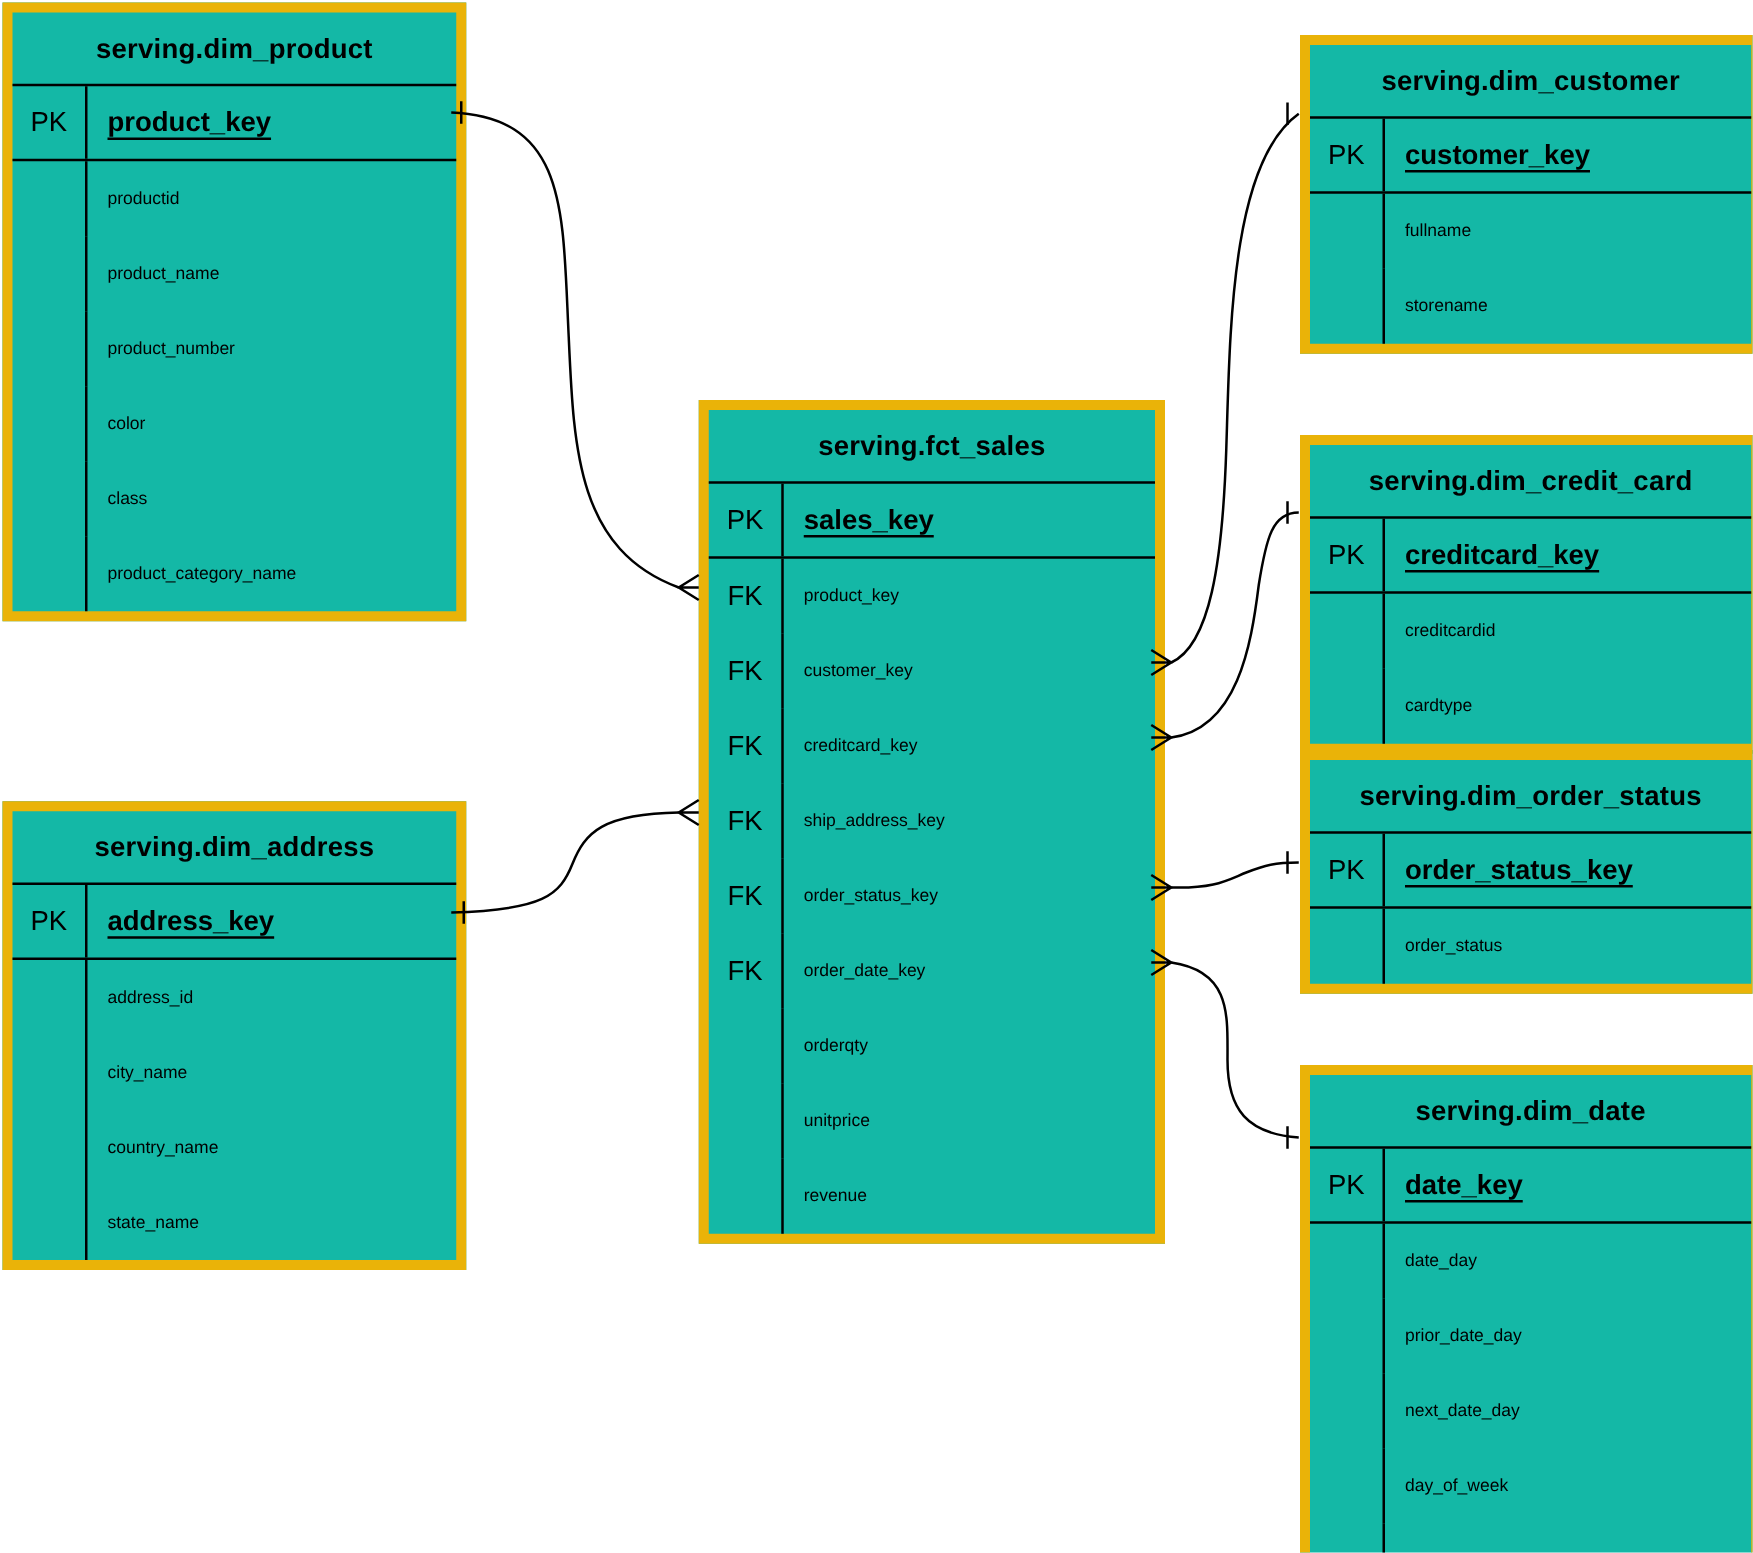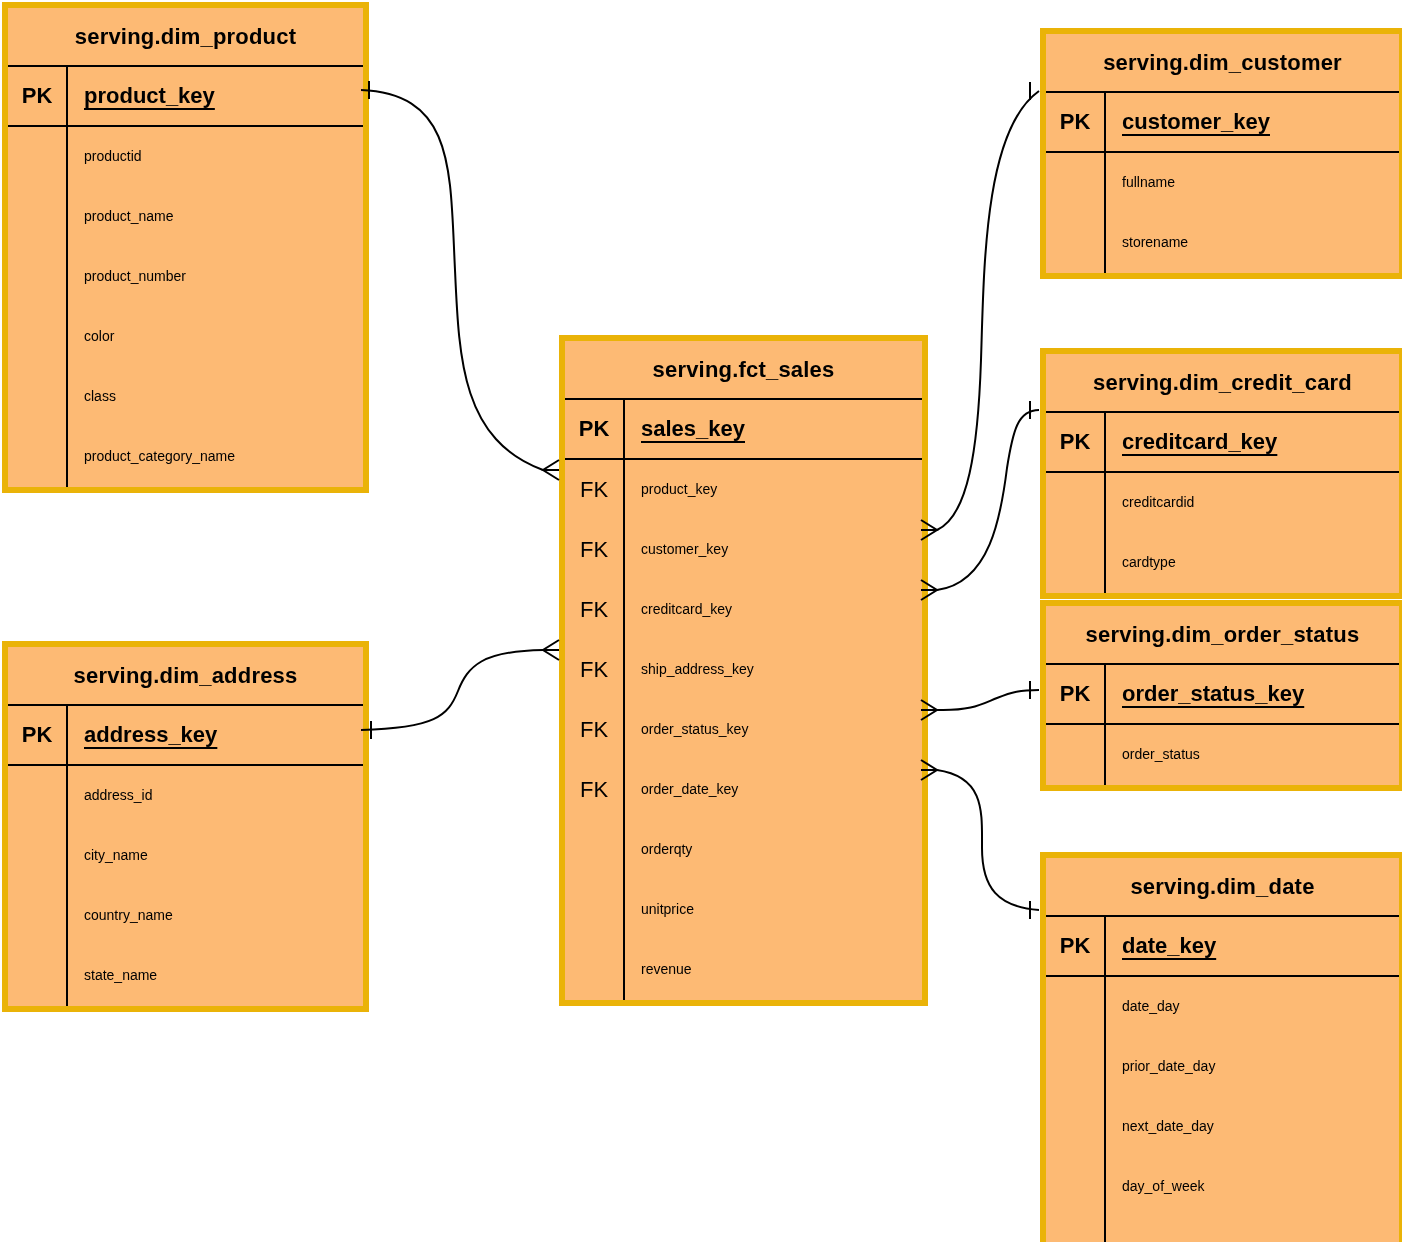--- a/index.html
+++ b/index.html
@@ -9,22 +9,22 @@
     position: relative;
     overflow: hidden;
     font-family: "Liberation Sans", sans-serif;
     color: #000000;
   }
   #canvas { position: absolute; inset: 0; width: 1402px; height: 1242px; }
 
   
   .etable {
     position: absolute;
-    border: 6px solid #eab308;
-    background: #fdba74;
+    border: 8px solid #eab308;
+    background: #14b8a6;
     box-sizing: content-box;
     z-index: 1;
   }
   .t-title {
     height: 57px;
     border-bottom: 2px solid #000;
     display: flex; align-items: center; justify-content: center;
     font-size: 22px; font-weight: 700;
     letter-spacing: 0.2px;
   }
@@ -33,21 +33,21 @@
     border-bottom: 2px solid #000;
     display: flex; align-items: stretch;
   }
   .t-row { height: 60px; display: flex; align-items: stretch; }
   .t-badge {
     width: 58px; flex: 0 0 58px;
     border-right: 2px solid #000;
     display: flex; align-items: center; justify-content: center;
     font-size: 22px;
   }
-  .pk-badge { font-weight: 700; }
+  .pk-badge { font-weight: 400; }
   .t-field {
     flex: 1 1 auto;
     display: flex; align-items: center;
     padding-left: 16px; padding-right: 6px;
     font-size: 14px;
     line-height: 1.26;
     white-space: pre-line;
   }
   .pk-field {
     font-weight: 700; font-size: 22px;
@@ -150,21 +150,21 @@
           <div class="t-badge"></div>
           <div class="t-field">fullname</div>
         </div>
         <div class="t-row">
           <div class="t-badge"></div>
           <div class="t-field">storename</div>
         </div>
       </div>
   </div>
 
-  <div class="etable" style="left:559px; top:320px; width:357px;margin-top:15px;">
+  <div class="etable" style="left:559px; top:320px; width:357px;">
     <div class="t-title">serving.fct_sales</div>
     <div class="t-pk">
       <div class="t-badge pk-badge">PK</div>
       <div class="t-field pk-field"><span class="u">sales_key</span></div>
     </div>
     <div class="t-body">
         <div class="t-row">
           <div class="t-badge">FK</div>
           <div class="t-field">product_key</div>
         </div>

